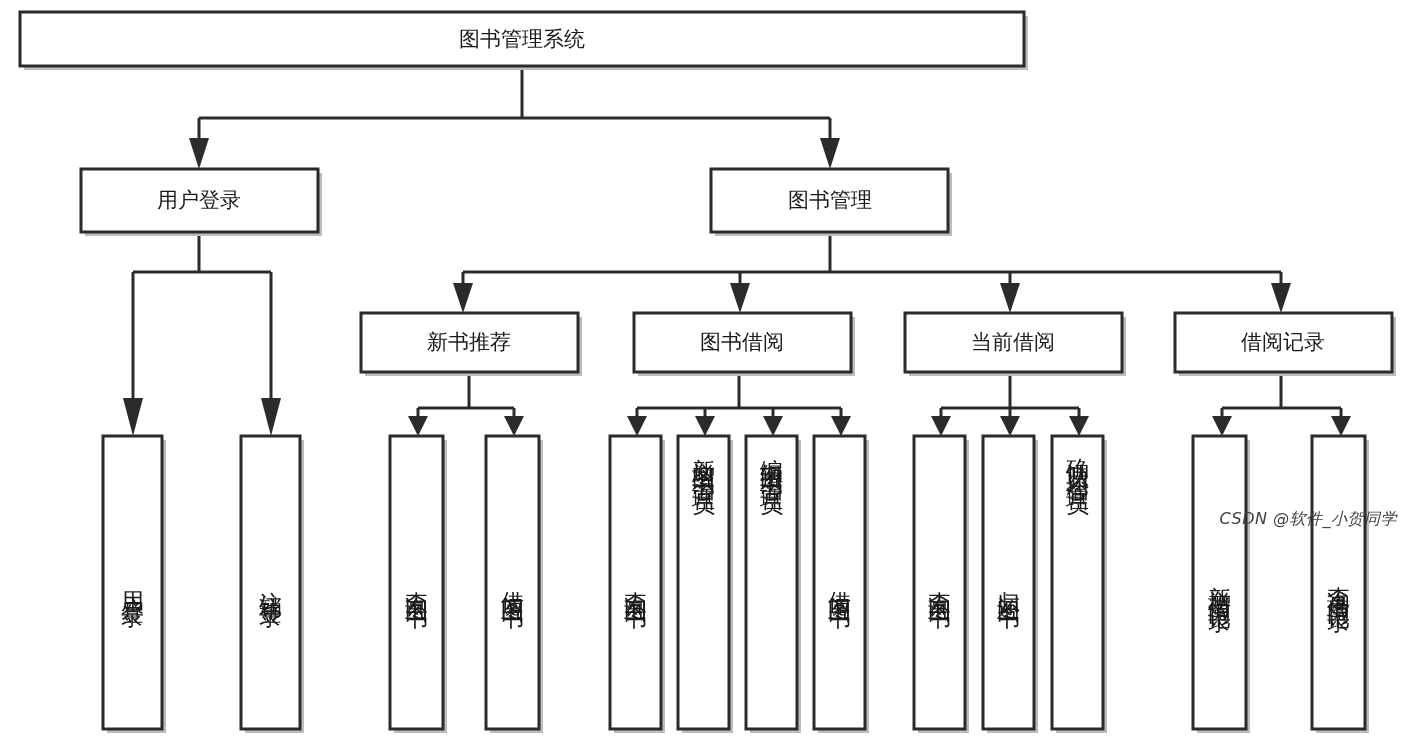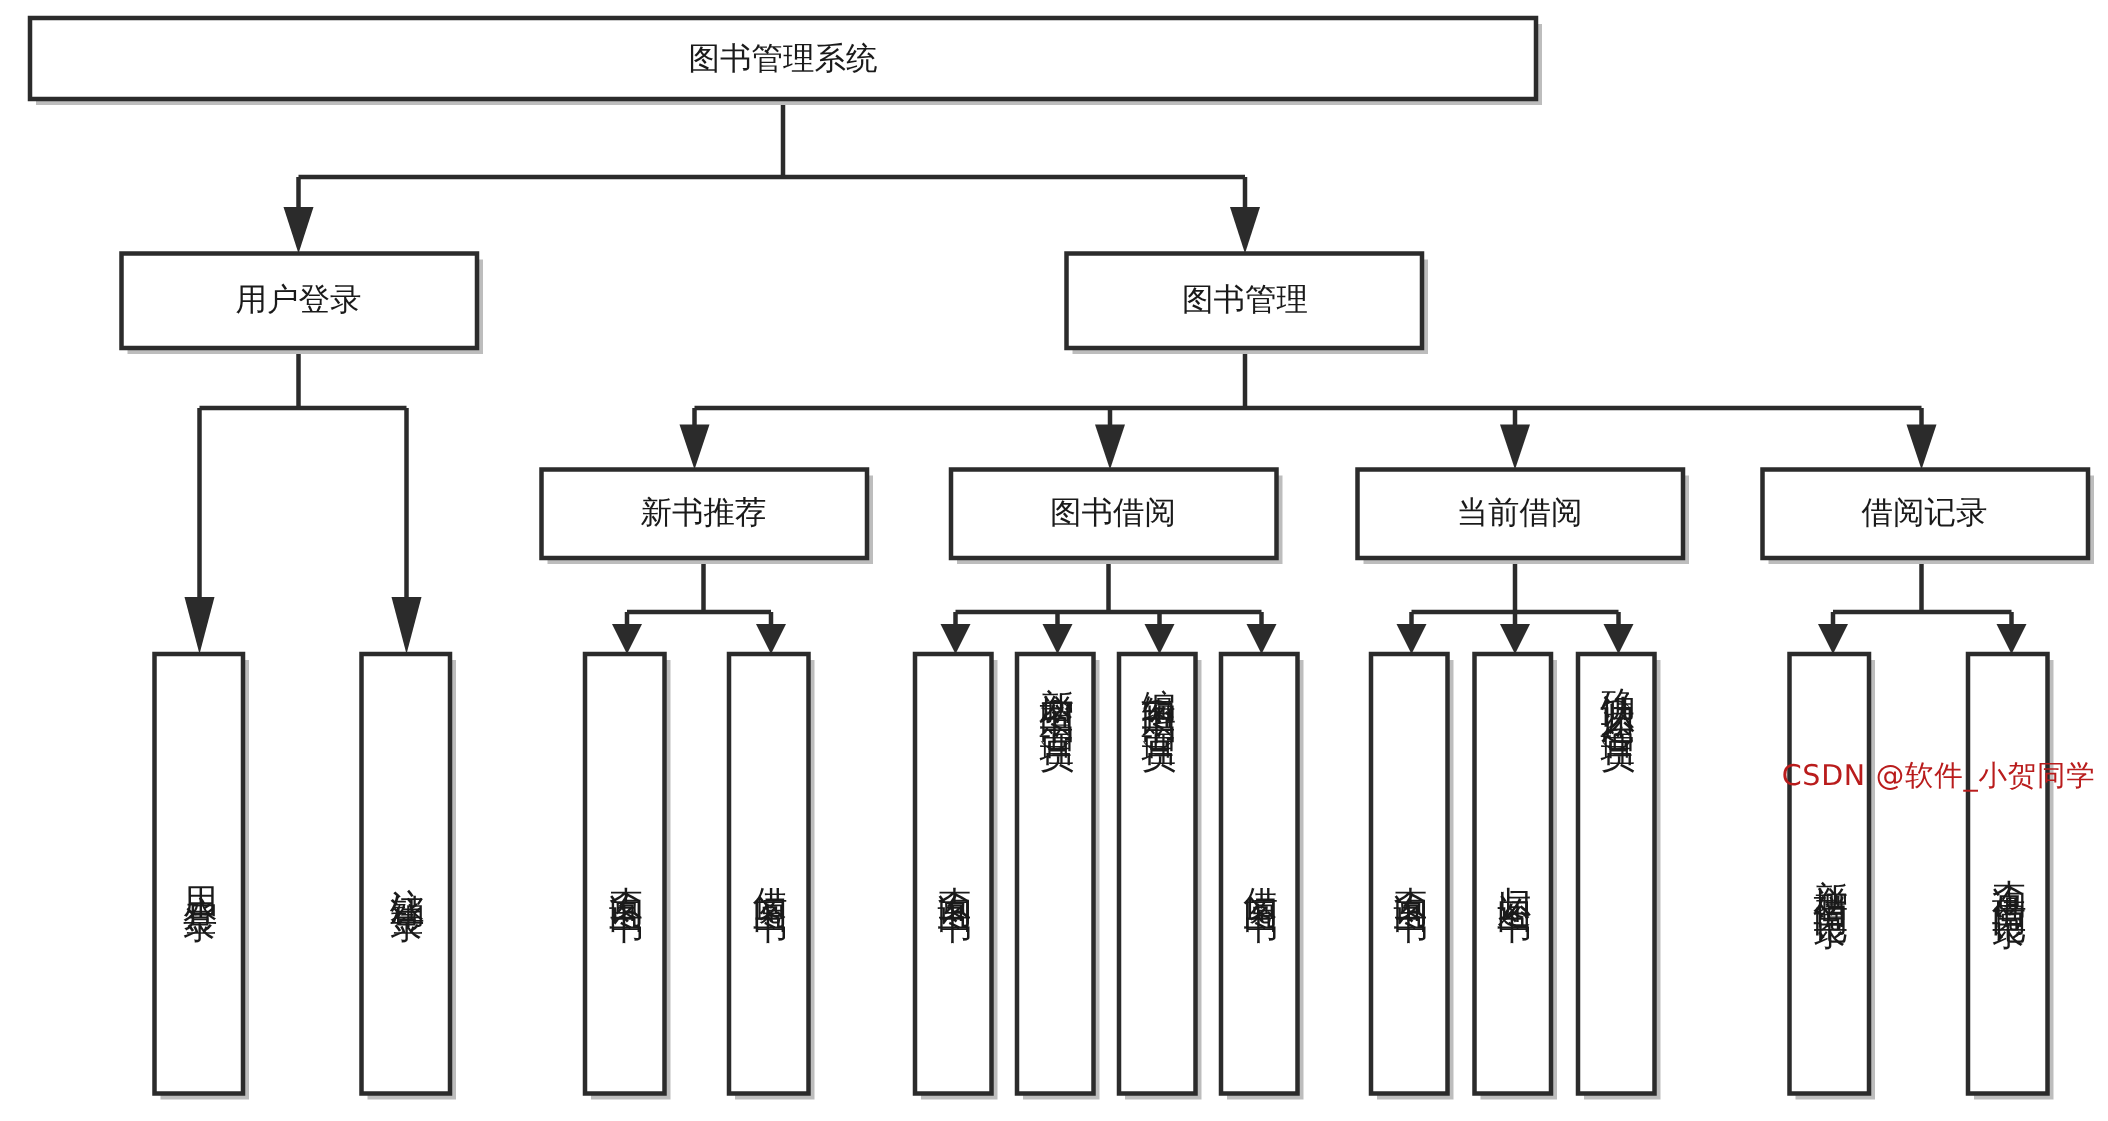--- a/index.html
+++ b/index.html
@@ -76,25 +76,26 @@
   .vbox-inner.align-top {
     align-items: flex-start;
     padding-top: 4px;
     box-sizing: border-box;
   }
   .watermark {
     position: absolute;
     right: 8px;
     bottom: 6px;
     font-family: "DejaVu Sans", "Liberation Sans", sans-serif;
-    font-size: 19px;
-    color: #b91c1c;
+    font-size: 16px;
+    color: #404040;
     letter-spacing: 0.5px;
     white-space: nowrap;
     pointer-events: none;
+    font-style: italic;
   }
 </style>
 </head>
 <body>
 
 <div id="diagram-root">
   <svg class="flow" viewBox="0 0 1405 747" xmlns="http://www.w3.org/2000/svg">
 
     <g>
 

